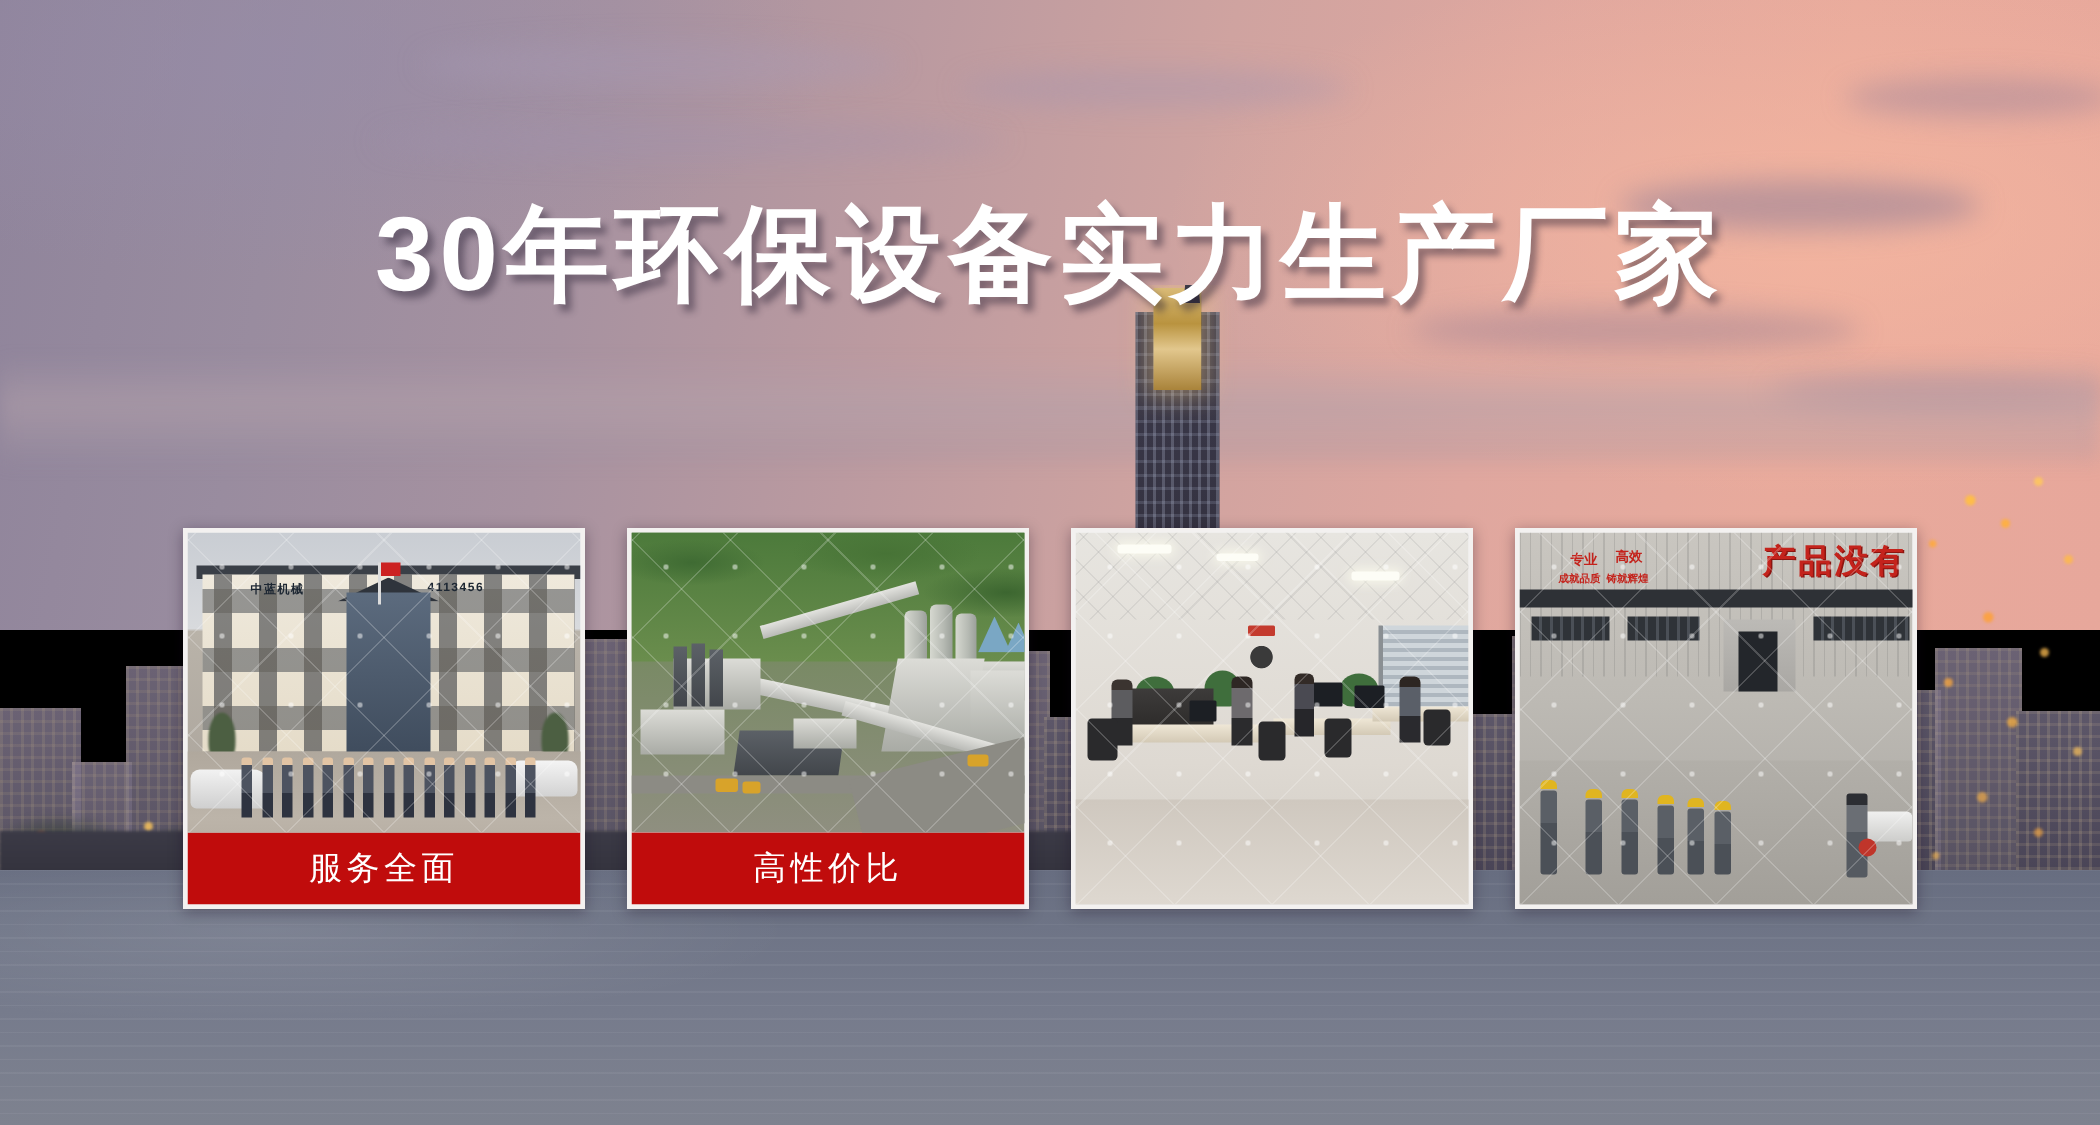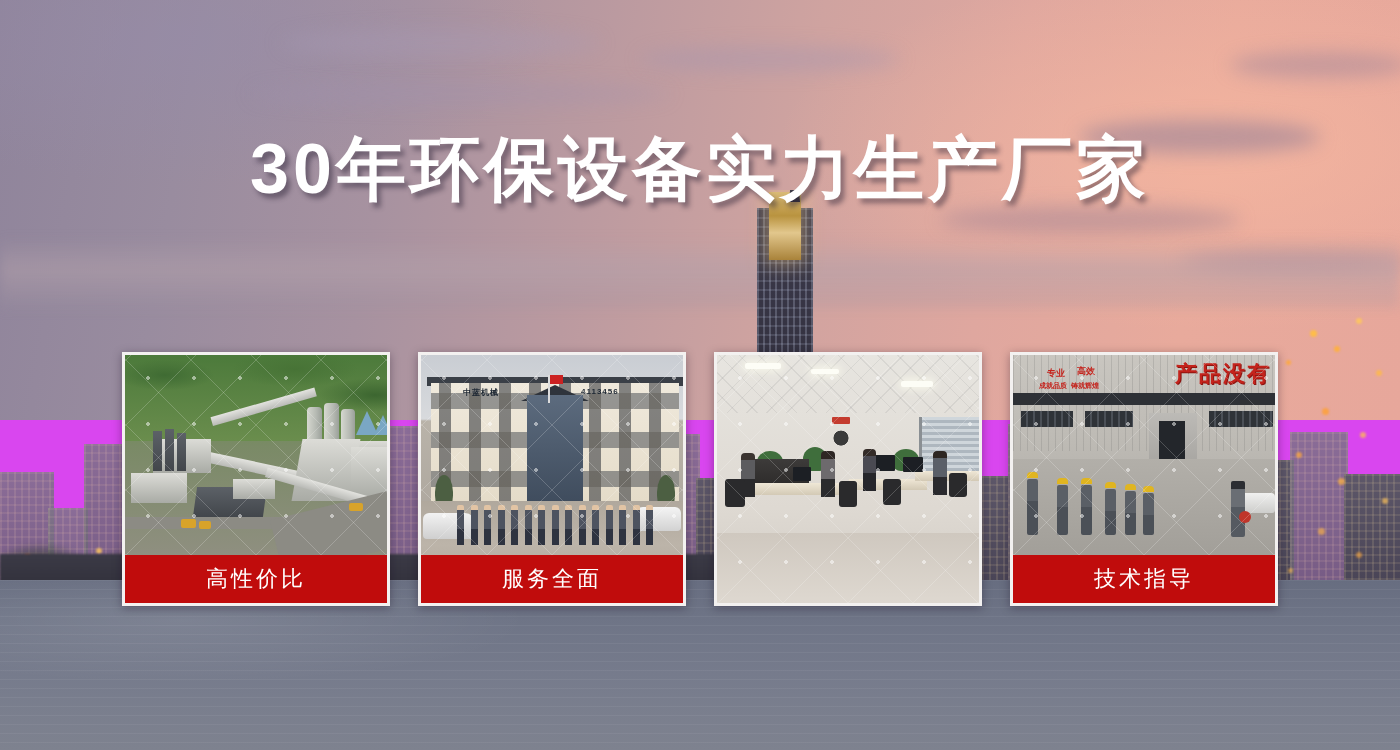--- a/index.html
+++ b/index.html
@@ -6,21 +6,21 @@
   html, body {
     width: 1400px; height: 750px;
     overflow: hidden;
     font-family: "Liberation Sans", sans-serif;
   }
 
   #banner {
     position: relative;
     width: 1400px; height: 750px;
     overflow: hidden;
-    background: #d946ef;
+    background: #000000;
   }
 
   
   .sky {
     position: absolute; left: 0; top: 0; width: 1400px; height: 420px;
     background:
       linear-gradient(100deg,
         #8f849b 0%, #998c9f 14%, #a792a0 28%,
         #bb9aa0 42%, #cfa3a0 56%, #dfa79f 70%,
         #e8aa9c 84%, #e7a79b 100%);
@@ -396,20 +396,59 @@
   <div class="river"></div>
   <div class="river-shimmer"></div>
 
   <div class="headline">30年环保设备实力生产厂家</div>
 
 
   <div class="cards">
 
     <div class="card">
       <div class="card-photo">
+        <div class="p1">
+          <div class="roof"></div>
+          <div class="bldg-body"></div>
+          <div class="sign">中蓝机械</div>
+          <div class="sign2">4113456</div>
+          <div class="gable"></div>
+          <div class="ped"></div>
+          <div class="flagpole"></div>
+          <div class="flag"></div>
+          <div class="tree" style="left:14px;"></div>
+          <div class="tree" style="left:236px;"></div>
+          <div class="ground"></div>
+          <div class="car-l"></div>
+          <div class="car-r"></div>
+          <div class="row">
+              <i></i>
+              <i></i>
+              <i></i>
+              <i></i>
+              <i></i>
+              <i></i>
+              <i></i>
+              <i></i>
+              <i></i>
+              <i></i>
+              <i></i>
+              <i></i>
+              <i></i>
+              <i></i>
+              <i></i>
+            </div>
+        </div>
+        <div class="mesh"></div>
+      </div>
+      <div class="card-label">服务全面</div>
+    </div>
+
+    <div class="card">
+      <div class="card-photo">
         <div class="p2">
           <div class="field"></div>
           <div class="silo" style="left:182px;top:52px;width:15px;height:40px;"></div>
           <div class="silo" style="left:199px;top:48px;width:15px;height:44px;"></div>
           <div class="silo" style="left:216px;top:54px;width:14px;height:38px;"></div>
           <div class="cone" style="left:231px;top:56px;width:22px;height:24px;"></div>
           <div class="cone" style="left:249px;top:60px;width:18px;height:20px;"></div>
           <div class="blk" style="left:178px;top:86px;width:86px;height:26px;"></div>
           <div class="conv" style="left:88px;top:62px;width:108px;height:9px;transform:rotate(-16deg);"></div>
           <div class="conv" style="left:60px;top:92px;width:120px;height:11px;transform:rotate(12deg);"></div>
@@ -425,59 +464,20 @@
           <div class="conv" style="left:140px;top:112px;width:110px;height:10px;transform:rotate(16deg);"></div>
           <div class="road" style="left:0;top:162px;width:268px;height:12px;"></div>
           <div class="road" style="left:150px;top:150px;width:120px;height:56px;transform:rotate(-14deg);"></div>
           <div class="yel" style="left:56px;top:164px;width:15px;height:9px;"></div>
           <div class="yel" style="left:74px;top:166px;width:12px;height:8px;"></div>
           <div class="yel" style="left:224px;top:148px;width:14px;height:8px;"></div>
         </div>
         <div class="mesh"></div>
       </div>
       <div class="card-label">高性价比</div>
-    </div>
-
-    <div class="card">
-      <div class="card-photo">
-        <div class="p1">
-          <div class="roof"></div>
-          <div class="bldg-body"></div>
-          <div class="sign">中蓝机械</div>
-          <div class="sign2">4113456</div>
-          <div class="gable"></div>
-          <div class="ped"></div>
-          <div class="flagpole"></div>
-          <div class="flag"></div>
-          <div class="tree" style="left:14px;"></div>
-          <div class="tree" style="left:236px;"></div>
-          <div class="ground"></div>
-          <div class="car-l"></div>
-          <div class="car-r"></div>
-          <div class="row">
-              <i></i>
-              <i></i>
-              <i></i>
-              <i></i>
-              <i></i>
-              <i></i>
-              <i></i>
-              <i></i>
-              <i></i>
-              <i></i>
-              <i></i>
-              <i></i>
-              <i></i>
-              <i></i>
-              <i></i>
-            </div>
-        </div>
-        <div class="mesh"></div>
-      </div>
-      <div class="card-label">服务全面</div>
     </div>
 
     <div class="card">
       <div class="card-photo">
         <div class="p3">
           <div class="ceil"></div>
           <div class="panel" style="left:28px;top:8px;width:36px;height:6px;"></div>
           <div class="panel" style="left:94px;top:14px;width:28px;height:5px;"></div>
           <div class="panel" style="left:184px;top:26px;width:32px;height:6px;"></div>
           <div class="wallart"></div>
@@ -547,17 +547,16 @@
               <b></b>
               <i style="height:42px;"></i>
             </div>
           <div class="lead">
               <i></i>
             </div>
           <div class="helmet-red"></div>
         </div>
         <div class="mesh"></div>
       </div>
-      <div class="card-label">技术指导</div>
     </div>
 
   </div>
 </div>
 
 </body></html>

